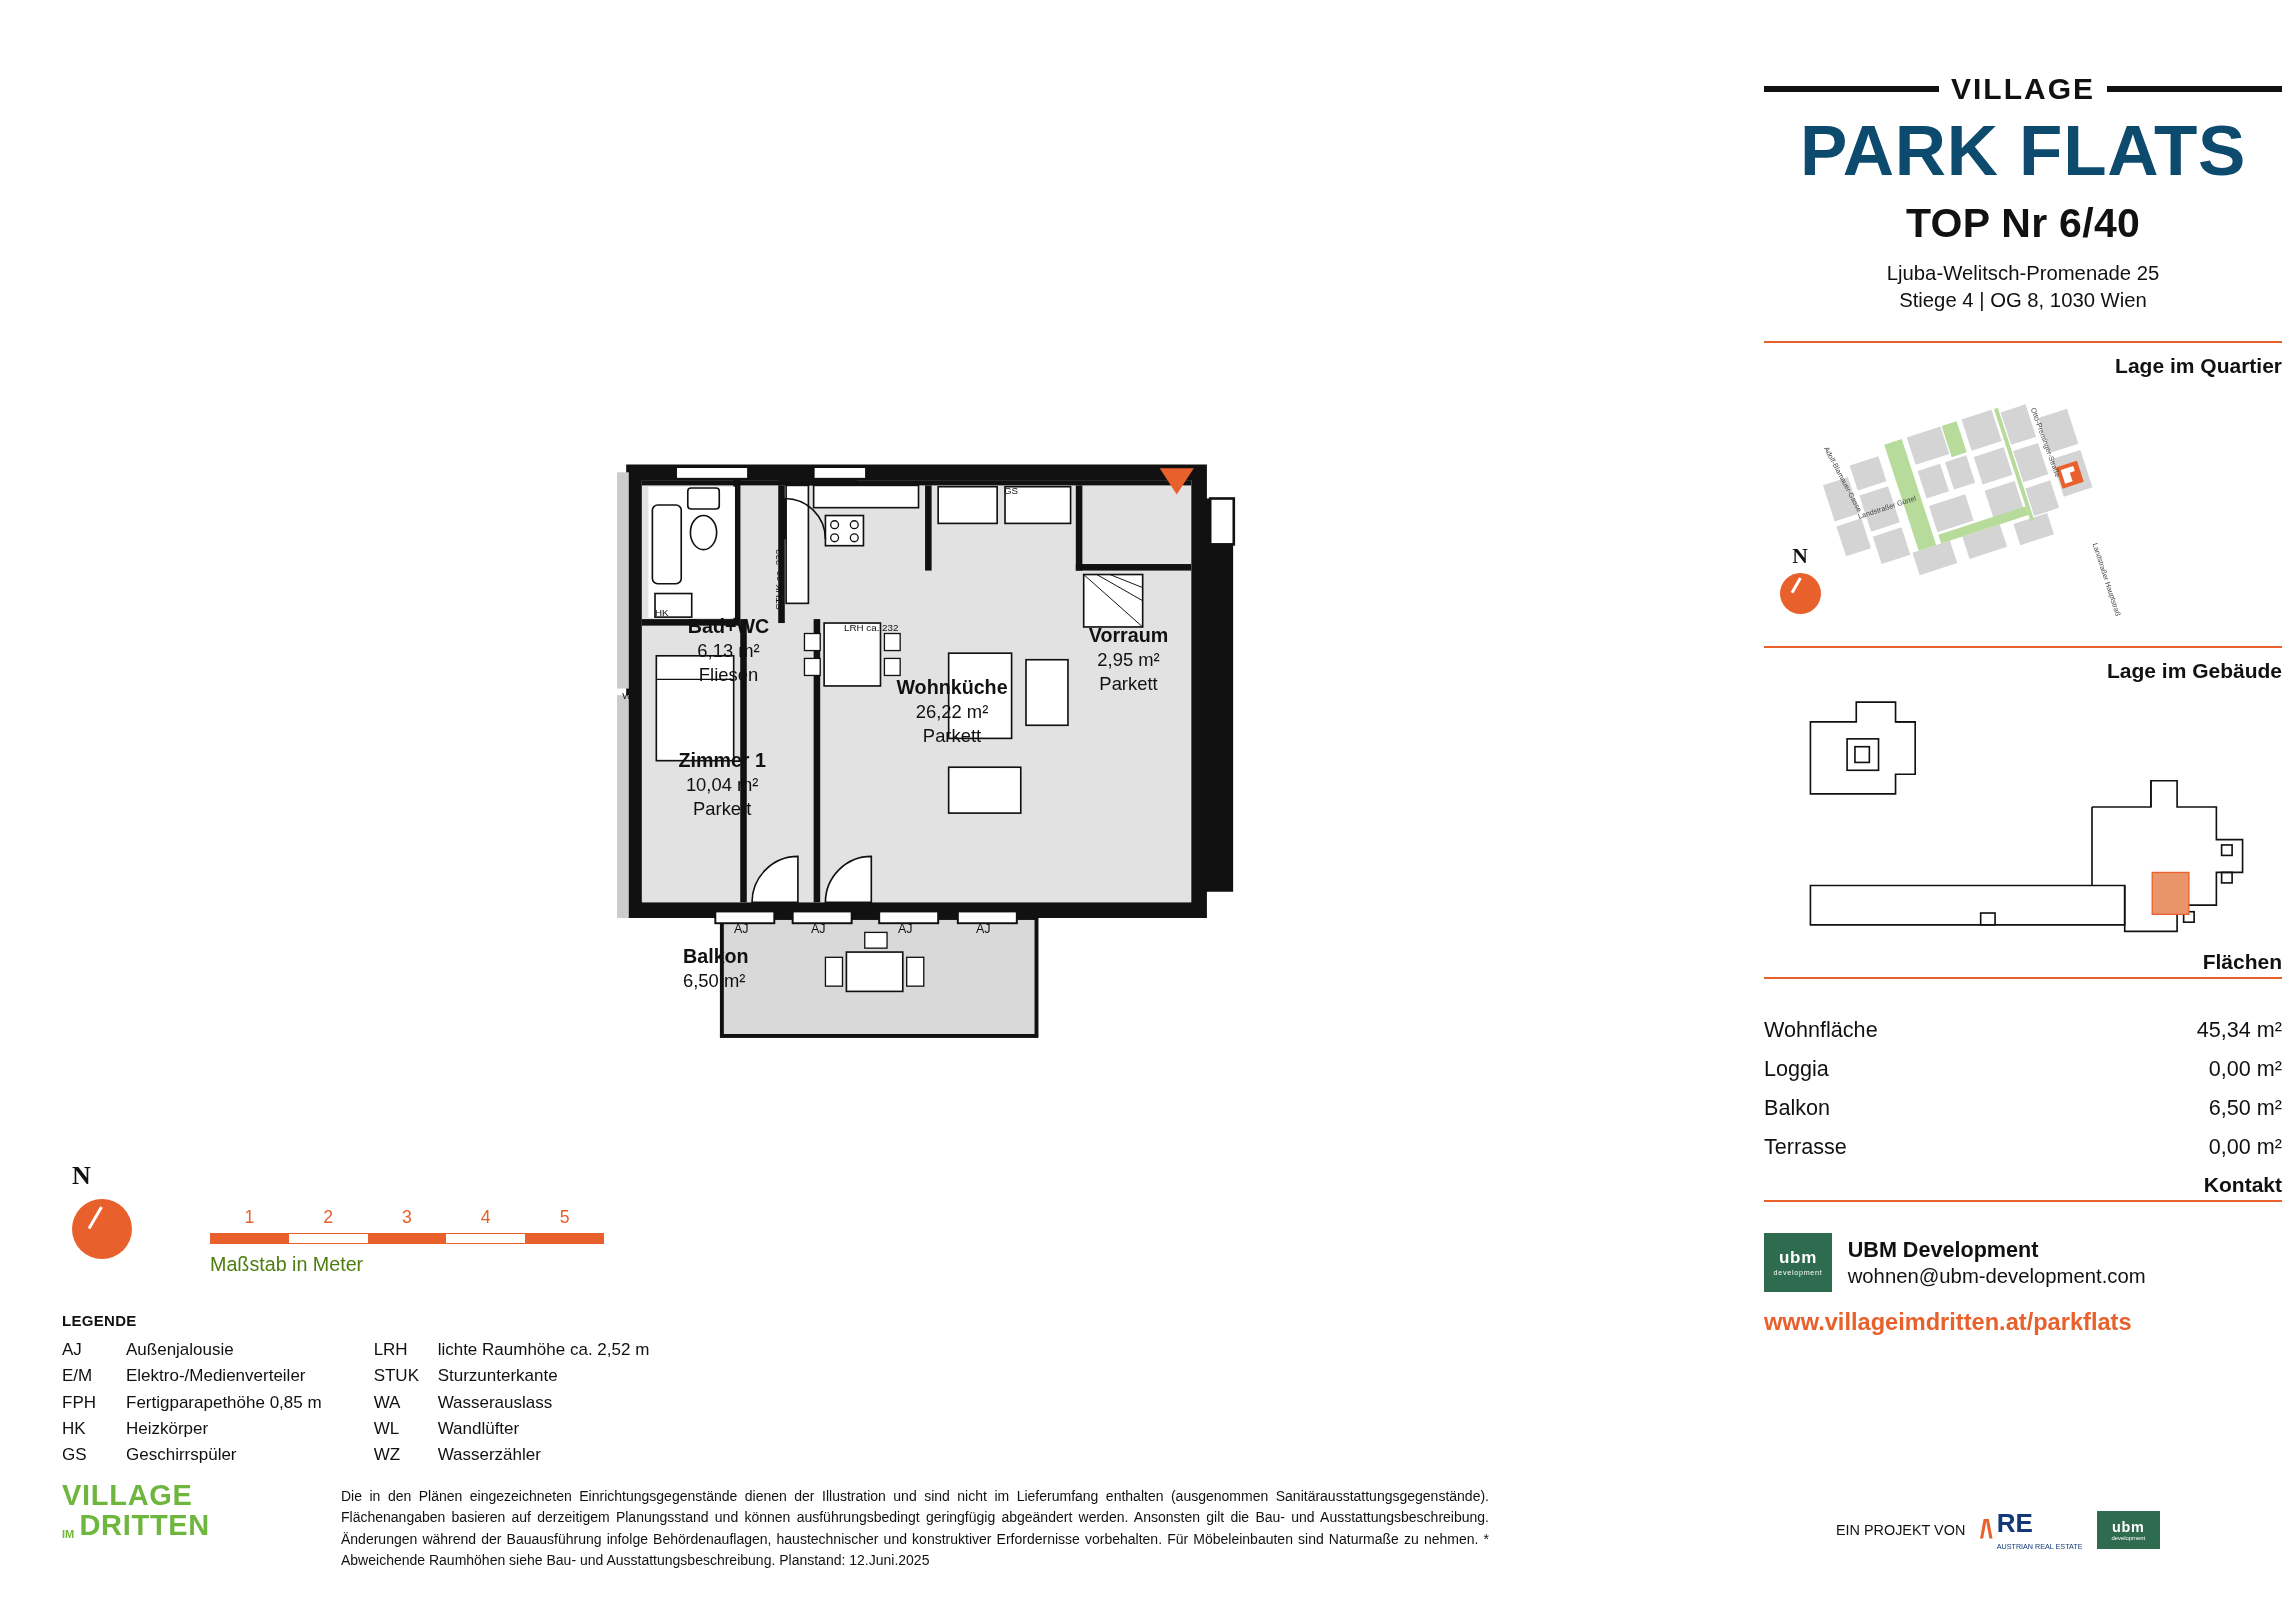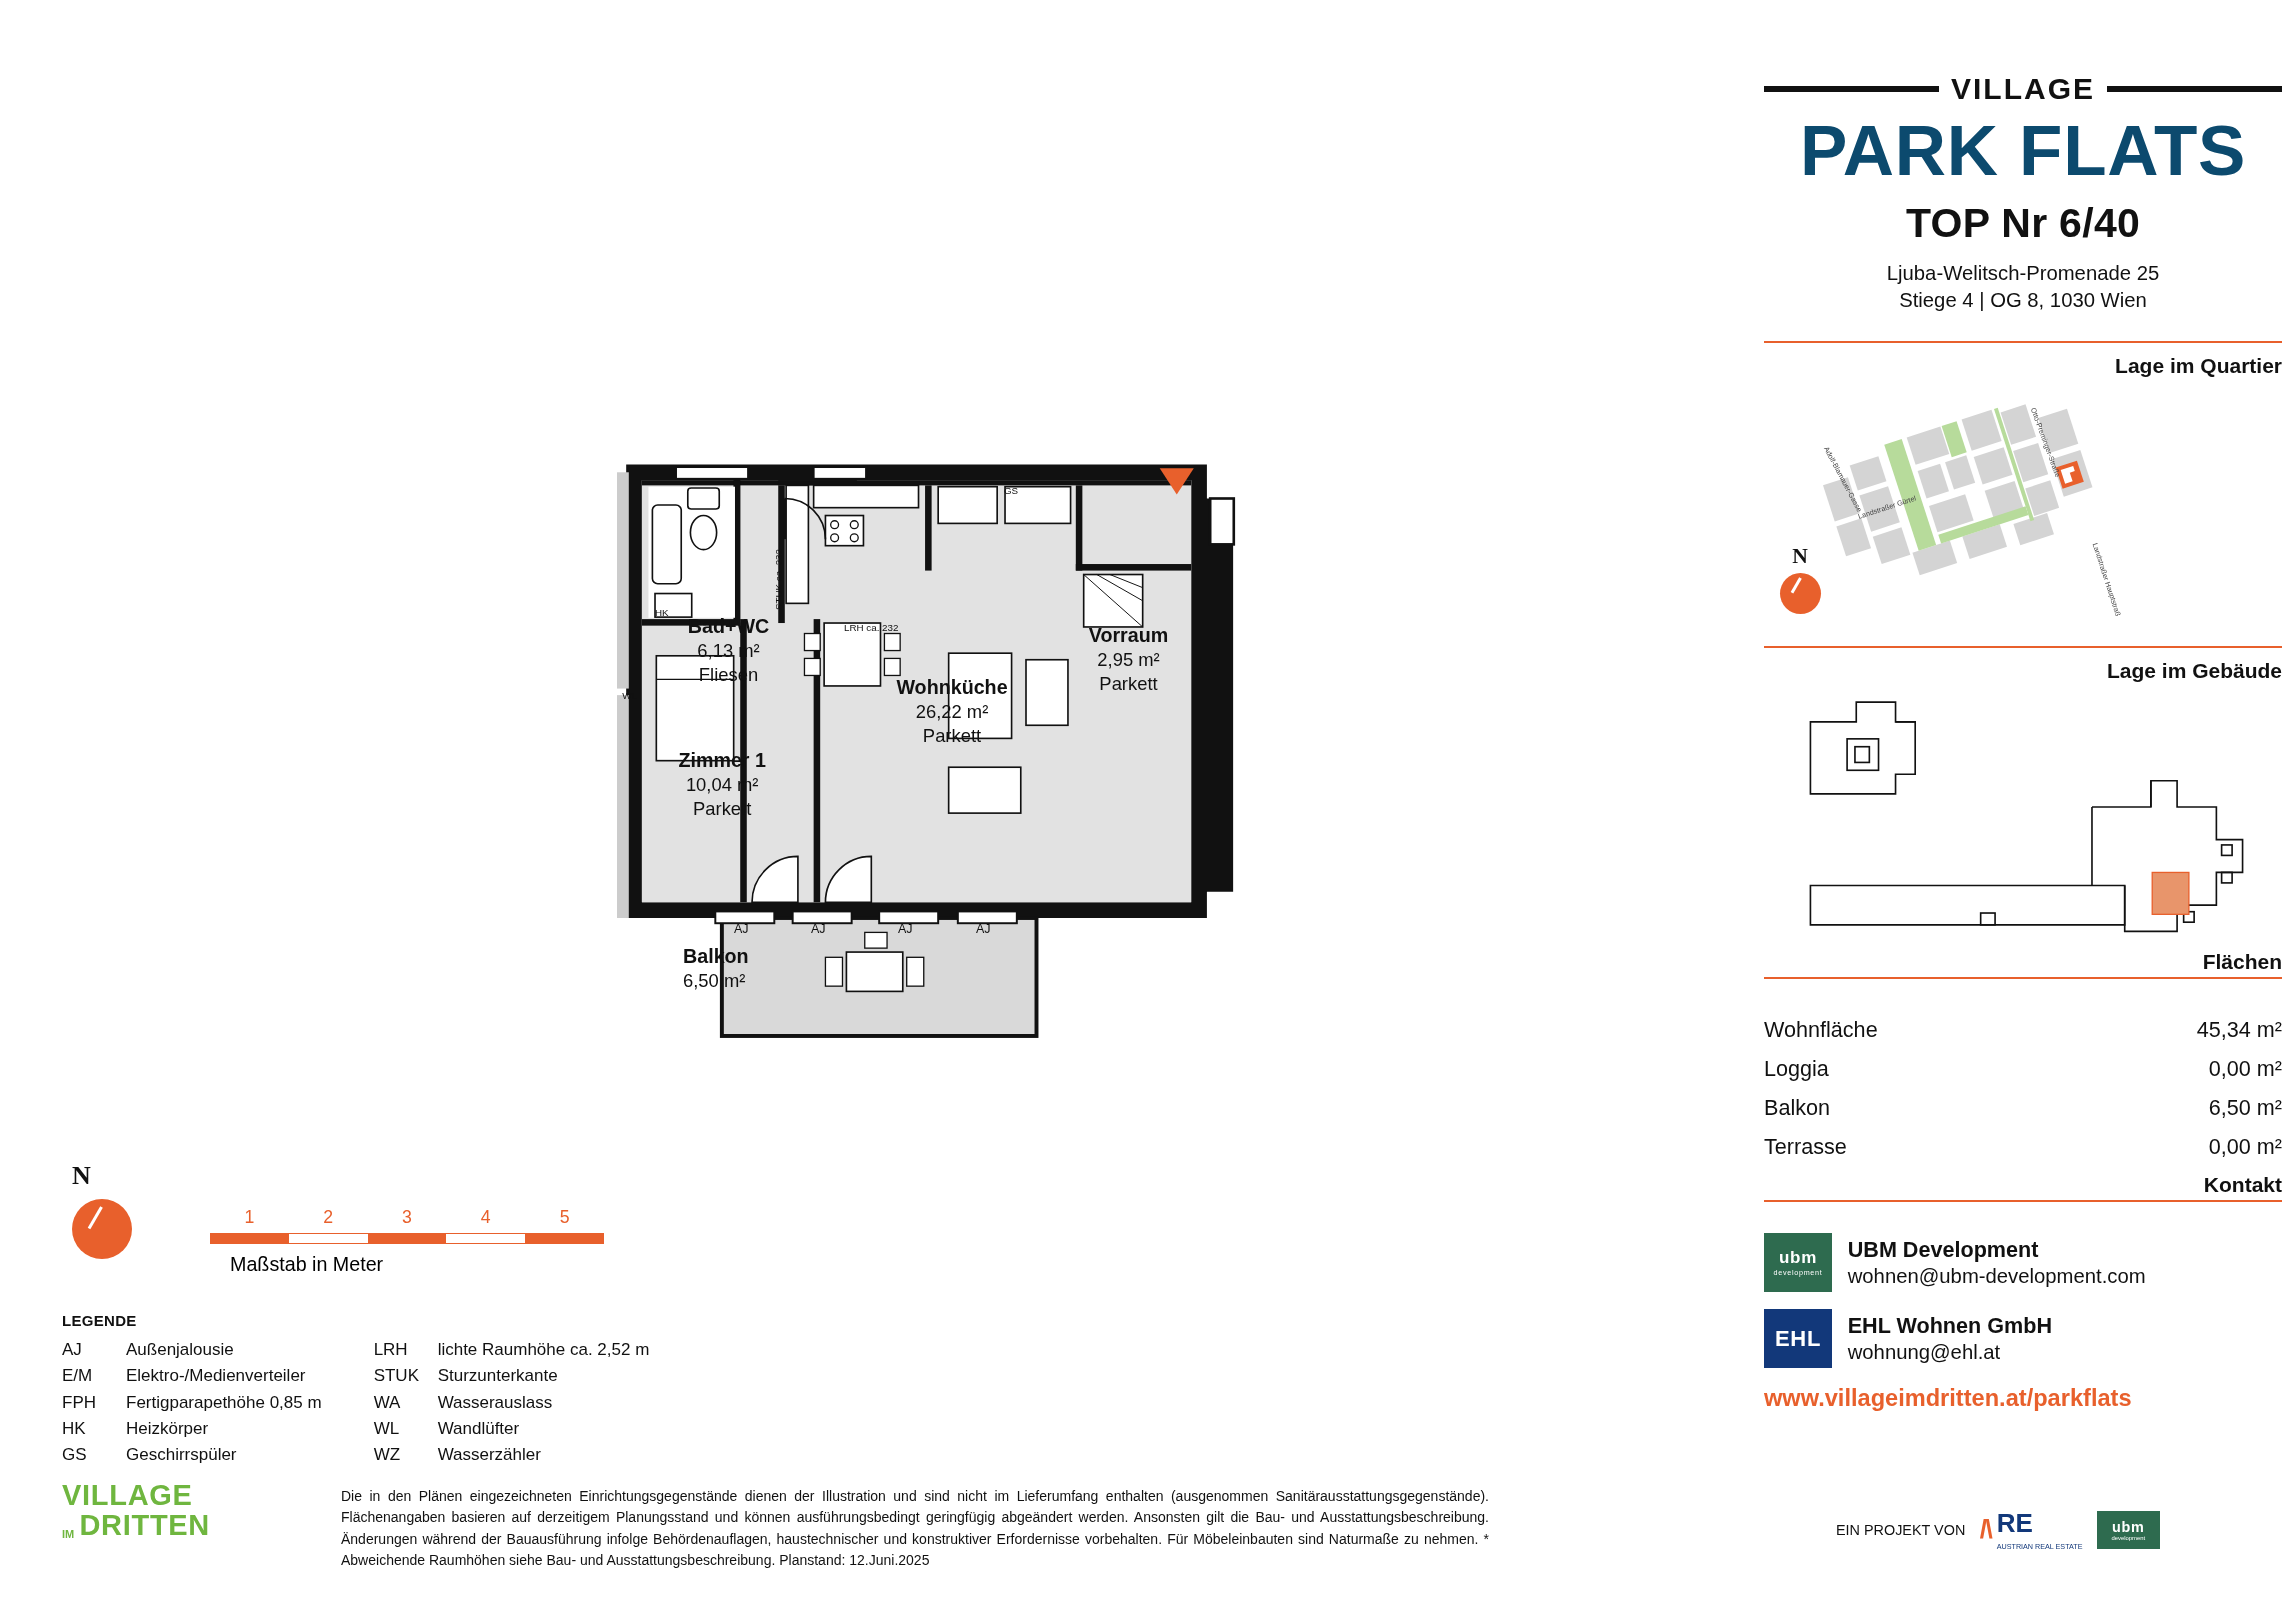--- a/index.html
+++ b/index.html
@@ -88,21 +88,21 @@
     content:""; position:absolute; left:28px; top:7.9px; width:3.3px; height:25px;
     background:#fff; transform:rotate(30deg); transform-origin: top center;
   }
   .scalebar { position:absolute; left:210px; top:1207px; width:394px; }
   .sb-nums { display:flex; font-size:17.7px; color:#E8602C; }
   .sb-nums span { width:79px; text-align:center; }
   .sb-bar { display:flex; margin-top:5.2px; height:10.5px; width:394px; border:1.3px solid #E8602C; }
   .sb-bar div { flex:1; }
   .sb-bar div:nth-child(odd){ background:#E8602C; }
   .sb-bar div:nth-child(even){ background:#fff; }
-  .sb-label { margin-top:9.2px; font-size:19.7px; color:#000000;margin-left:20px; }
+  .sb-label { margin-top:9.2px; font-size:19.7px; color:#4d7c0f; }
 
   
   .legend { position:absolute; left:62px; top:1312px; width:656px; }
   .legend-title { font-size:15px; font-weight:bold; color:#111; letter-spacing:0.3px; }
   .legend-cols { display:flex; gap:52px; margin-top:7.9px; }
   .legend-col { }
   .legend-row { display:flex; font-size:17px; color:#111; line-height:1.55; }
   .legend-row .ab { width:64px; flex:0 0 64px; }
 
   
@@ -502,26 +502,17 @@
     <div class="k-item">
       <div class="k-logo ubm">
         <span>ubm</span>
         <small>development</small>
       </div>
       <div class="k-text">
         <div class="k-name">UBM Development</div>
         <div class="k-mail">wohnen@ubm-development.com</div>
       </div>
     </div>
-    <div class="k-item">
-      <div class="k-logo ehl">
-        <span>EHL</span>
-      </div>
-      <div class="k-text">
-        <div class="k-name">EHL Wohnen GmbH</div>
-        <div class="k-mail">wohnung@ehl.at</div>
-      </div>
-    </div>
     <div class="website">www.villageimdritten.at/parkflats</div>
   </div>
 
 </div>
 
 
 </body></html>

